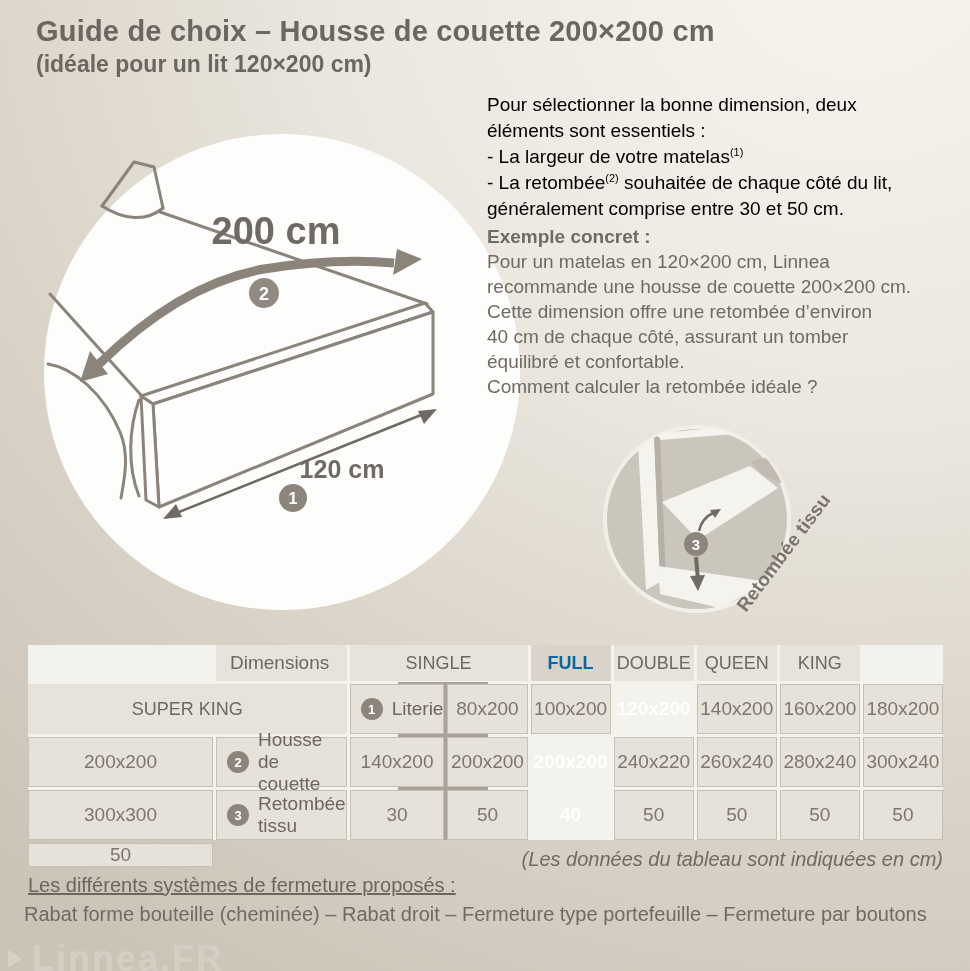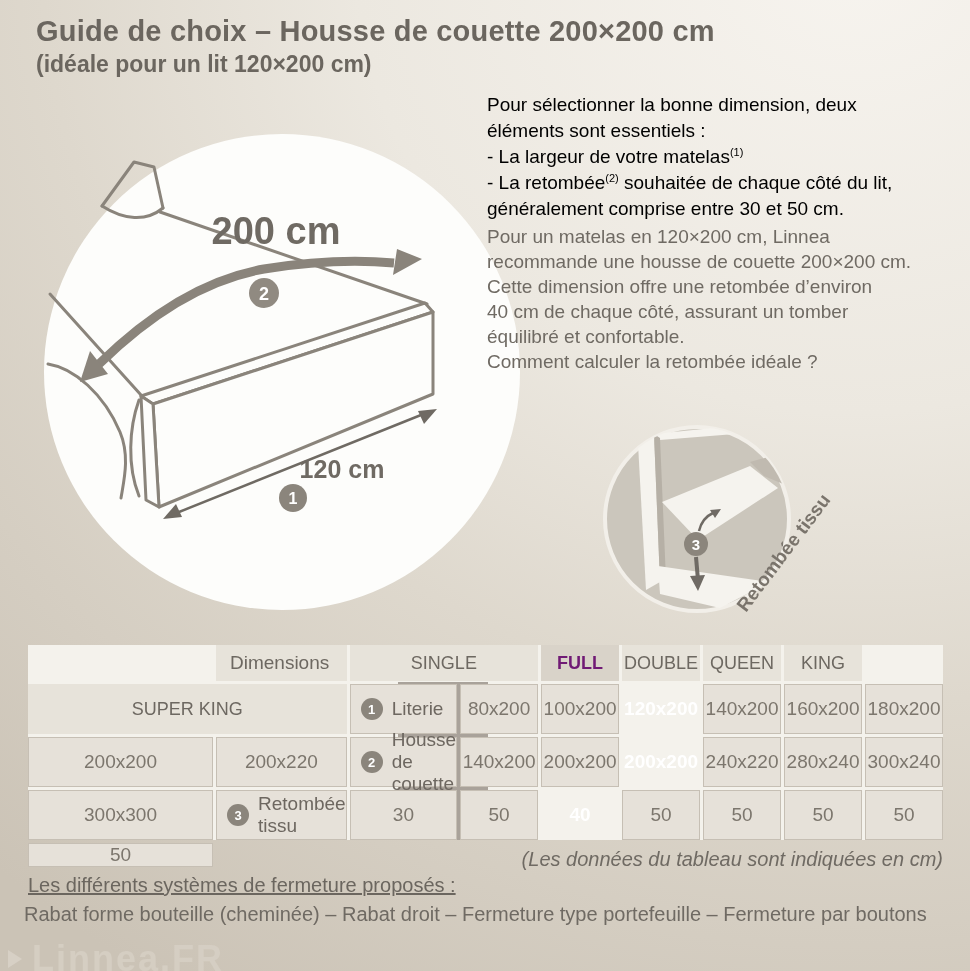--- a/index.html
+++ b/index.html
@@ -25,21 +25,21 @@
   .small-circle{left:602px;top:424px;width:190px;height:190px;}
   .retombee-label{left:750px;top:594px;font-size:19px;font-weight:bold;color:#7a746c;
     transform:rotate(-53deg);transform-origin:0 100%;white-space:nowrap;}
   
   .size-table{left:28px;top:645px;width:915px;height:195px;background:#f4f2ec;
     display:grid;grid-template-columns:185px repeat(8,1fr);grid-template-rows:36px 50px 50px 50px;gap:3px;}
   .size-table>div{position:relative;z-index:1;display:flex;align-items:center;justify-content:center;}
   .th{background:#e7e3da;font-size:18px;color:#6d6861;}
   .th.dim{justify-content:flex-start;padding-left:14px;font-size:19px;}
   .th.span2{grid-column:span 2;}
-  .th.hl-head{background:#d9d3c9;font-weight:bold;color:#701a75;}
+  .th.hl-head{background:#d9d3c9;font-weight:bold;color:#0369a1;}
   .td{background:#e6e1d9;border:1px solid #c6bfb4;font-size:19px;color:#7c766d;}
   .td.label{justify-content:flex-start;padding-left:10px;gap:9px;color:#6d6760;}
   .td.hl{background:transparent;border:none;color:#ffffff;font-weight:600;}
   .hl-col{position:absolute;left:370px;top:37px;width:90px;height:158px;background:#a9a29a;z-index:0;}
   .badge{width:22px;height:22px;border-radius:50%;background:#8b857c;color:#fff;
     font-size:13px;font-weight:bold;display:inline-flex;align-items:center;justify-content:center;flex:0 0 22px;}
   
   .table-note{right:27px;top:848px;font-size:20px;font-style:italic;color:#6f6a63;}
   .closures-h{left:28px;top:874px;font-size:20px;color:#6b665f;text-decoration:underline;}
   .closures-l{left:24px;top:903px;font-size:20px;color:#6f6a63;width:920px;}
@@ -90,20 +90,21 @@
 
 <div class="abs intro">
   <div>Pour sélectionner la bonne dimension, deux</div>
   <div>éléments sont essentiels :</div>
   <div><span>- La largeur de votre matelas</span><sup>(1)</sup></div>
   <div><span>- La retombée</span><sup>(2)</sup><span> souhaitée de chaque côté du lit,</span></div>
   <div>généralement comprise entre 30 et 50 cm.</div>
 </div>
 
 <div class="abs example">
+  <div class="h">Exemple concret :</div>
   <div>Pour un matelas en 120×200 cm, Linnea</div>
   <div>recommande une housse de couette 200×200 cm.</div>
   <div>Cette dimension offre une retombée d’environ</div>
   <div>40 cm de chaque côté, assurant un tomber</div>
   <div>équilibré et confortable.</div>
   <div>Comment calculer la retombée idéale ?</div>
 </div>
 
 <svg class="abs small-circle" viewBox="0 0 190 190">
   <defs>
@@ -144,30 +145,30 @@
     <span class="badge">1</span>
     <span>Literie</span>
   </div>
   <div class="td">80x200</div>
   <div class="td">100x200</div>
   <div class="td hl">120x200</div>
   <div class="td">140x200</div>
   <div class="td">160x200</div>
   <div class="td">180x200</div>
   <div class="td">200x200</div>
-  <div class="td">200x220</div>
 
   <div class="td label">
     <span class="badge">2</span>
     <span>Housse de couette</span>
   </div>
   <div class="td">140x200</div>
   <div class="td">200x200</div>
   <div class="td hl">200x200</div>
   <div class="td">240x220</div>
+  <div class="td">260x240</div>
   <div class="td">280x240</div>
   <div class="td">300x240</div>
   <div class="td">300x300</div>
 
   <div class="td label">
     <span class="badge">3</span>
     <span>Retombée tissu</span>
   </div>
   <div class="td">30</div>
   <div class="td">50</div>

